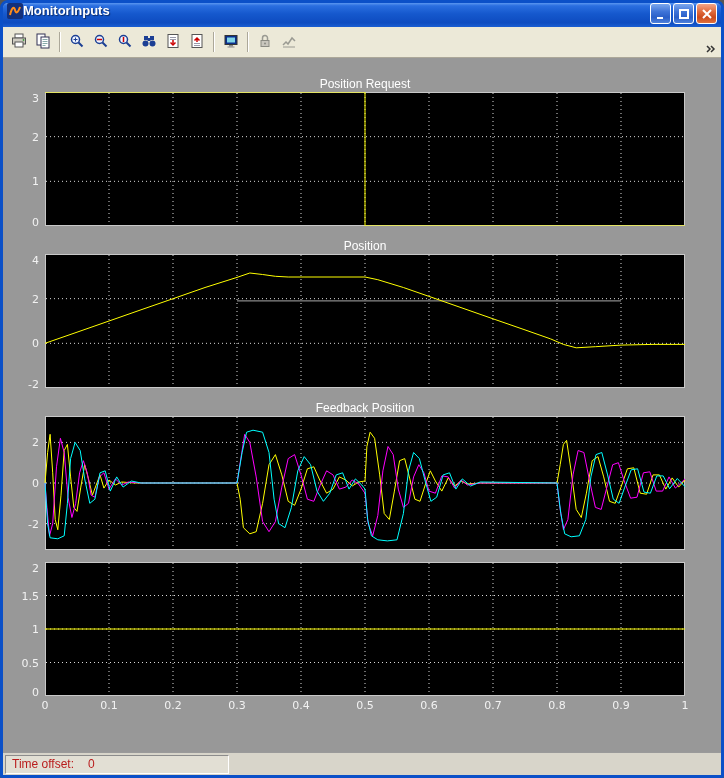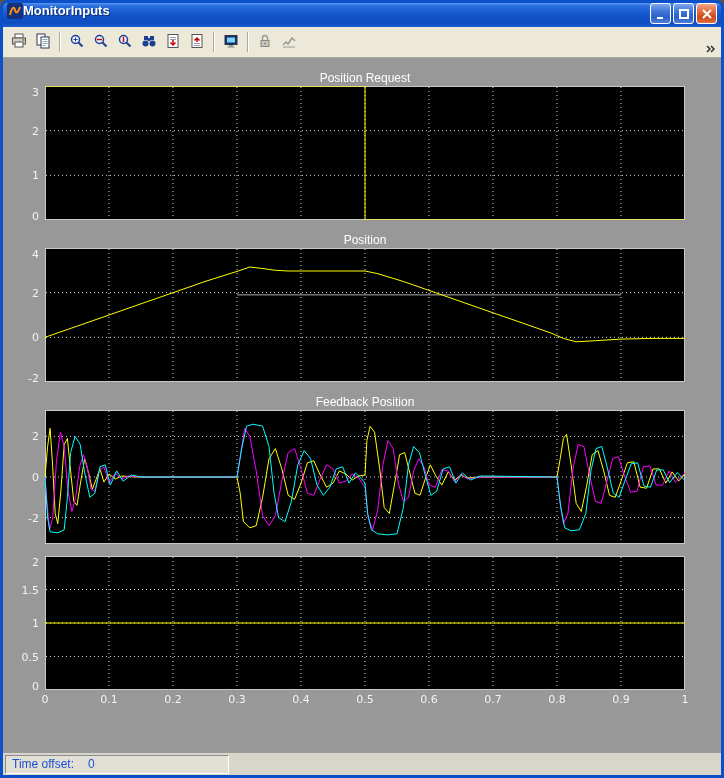--- a/index.html
+++ b/index.html
@@ -29,30 +29,30 @@
   }
   .tb-btn{
     width:24px;height:24px;border:1px solid transparent;background:transparent;padding:0;
     display:flex;align-items:center;justify-content:center;cursor:pointer;
   }
   .tb-sep{width:0;height:20px;border-left:1px solid #aca899;border-right:1px solid #ffffff;margin:0 4px;}
   .tb-chevron{position:absolute;right:3px;bottom:3px;width:12px;height:12px;display:flex;align-items:flex-end;cursor:pointer;}
   
   .figure{flex:1;background:#989898;padding:2px 0 0 6px;}
   .chart{margin-top:12px;}
-  .chart:first-child{margin-top:10px;}
+  .chart:first-child{margin-top:16px;}
   .chart-title{
     margin-left:36px;width:640px;text-align:center;color:#ffffff;font-size:12px;height:16px;line-height:16px;
   }
   svg.plot{display:block;}
   svg.plot text{font-family:"DejaVu Sans",sans-serif;}
   
   .statusbar{
     height:22px;flex:0 0 22px;background:#d8d5ca;border-top:1px solid #9a9a9a;
-    display:flex;align-items:center;padding:0 2px;font-size:12px;color:#1d4ed8;
+    display:flex;align-items:center;padding:0 2px;font-size:12px;color:#b91c1c;
   }
   .status-panel{
     width:210px;height:17px;display:flex;align-items:center;padding:0 6px;gap:14px;
     background:#e2dfd4;border:1px solid;border-color:#8c8c8c #ffffff #ffffff #8c8c8c;
   }
 </style>
 </head>
 <body>
 
 <div class="window">

